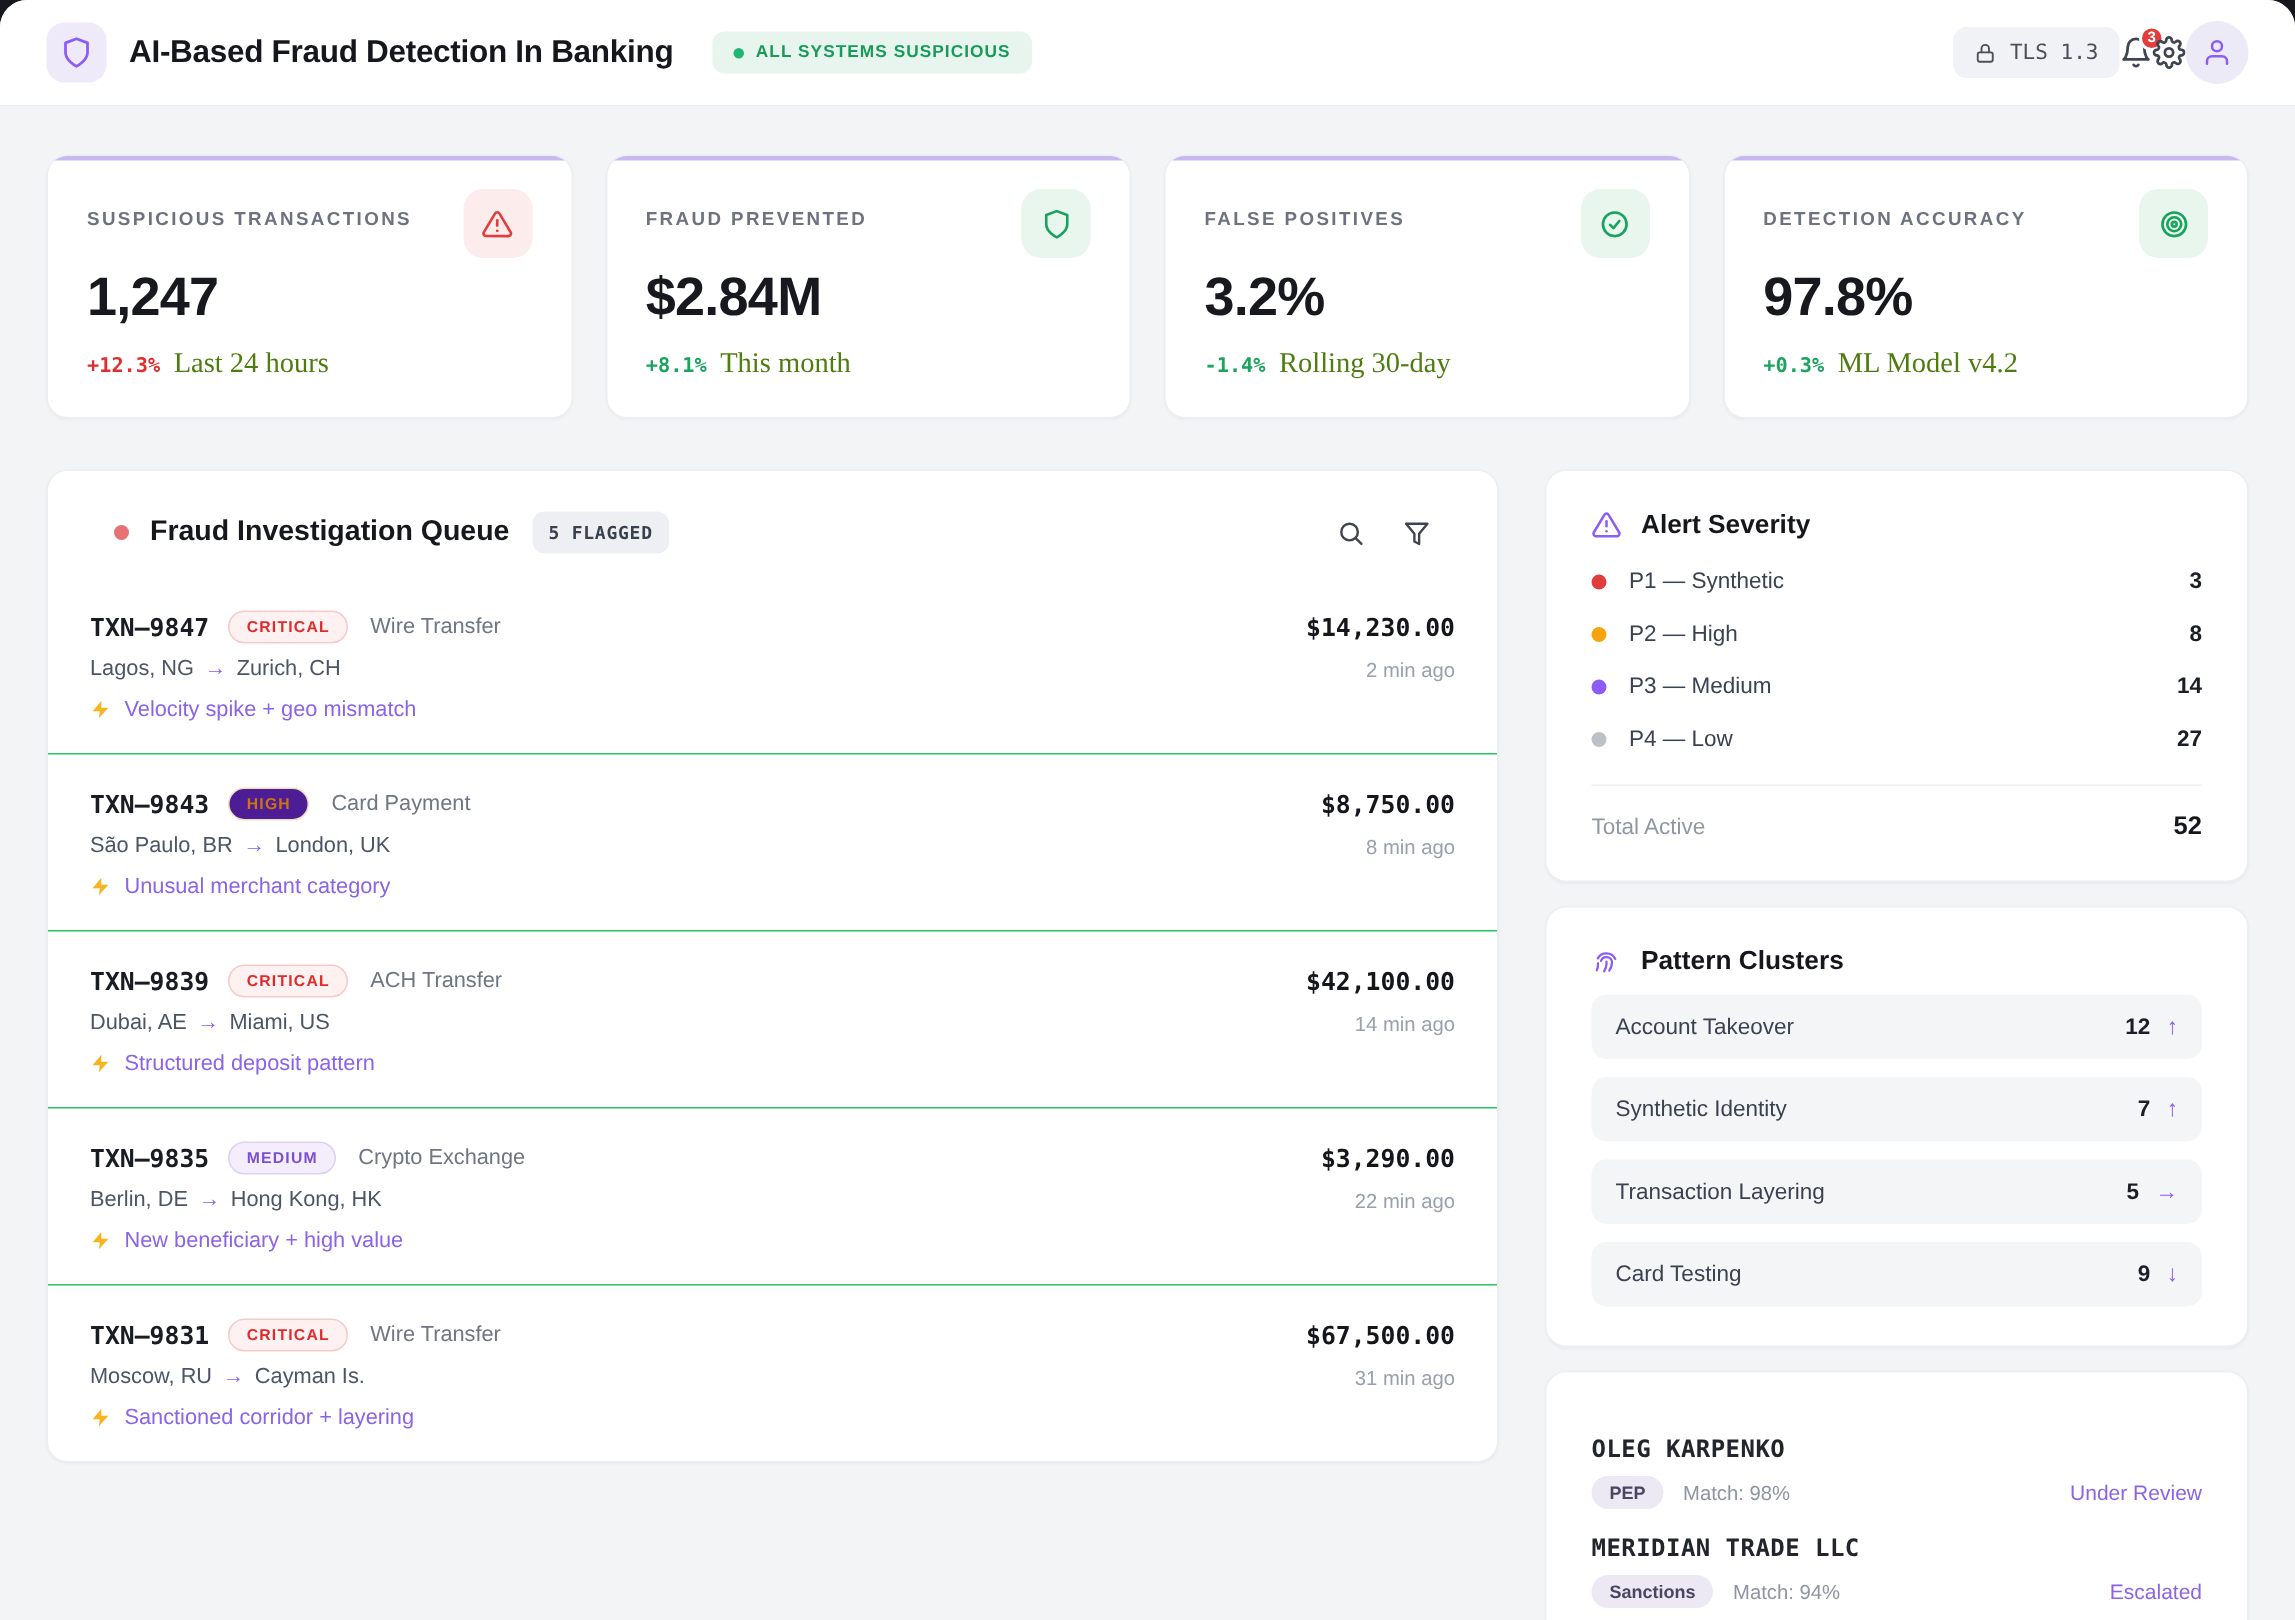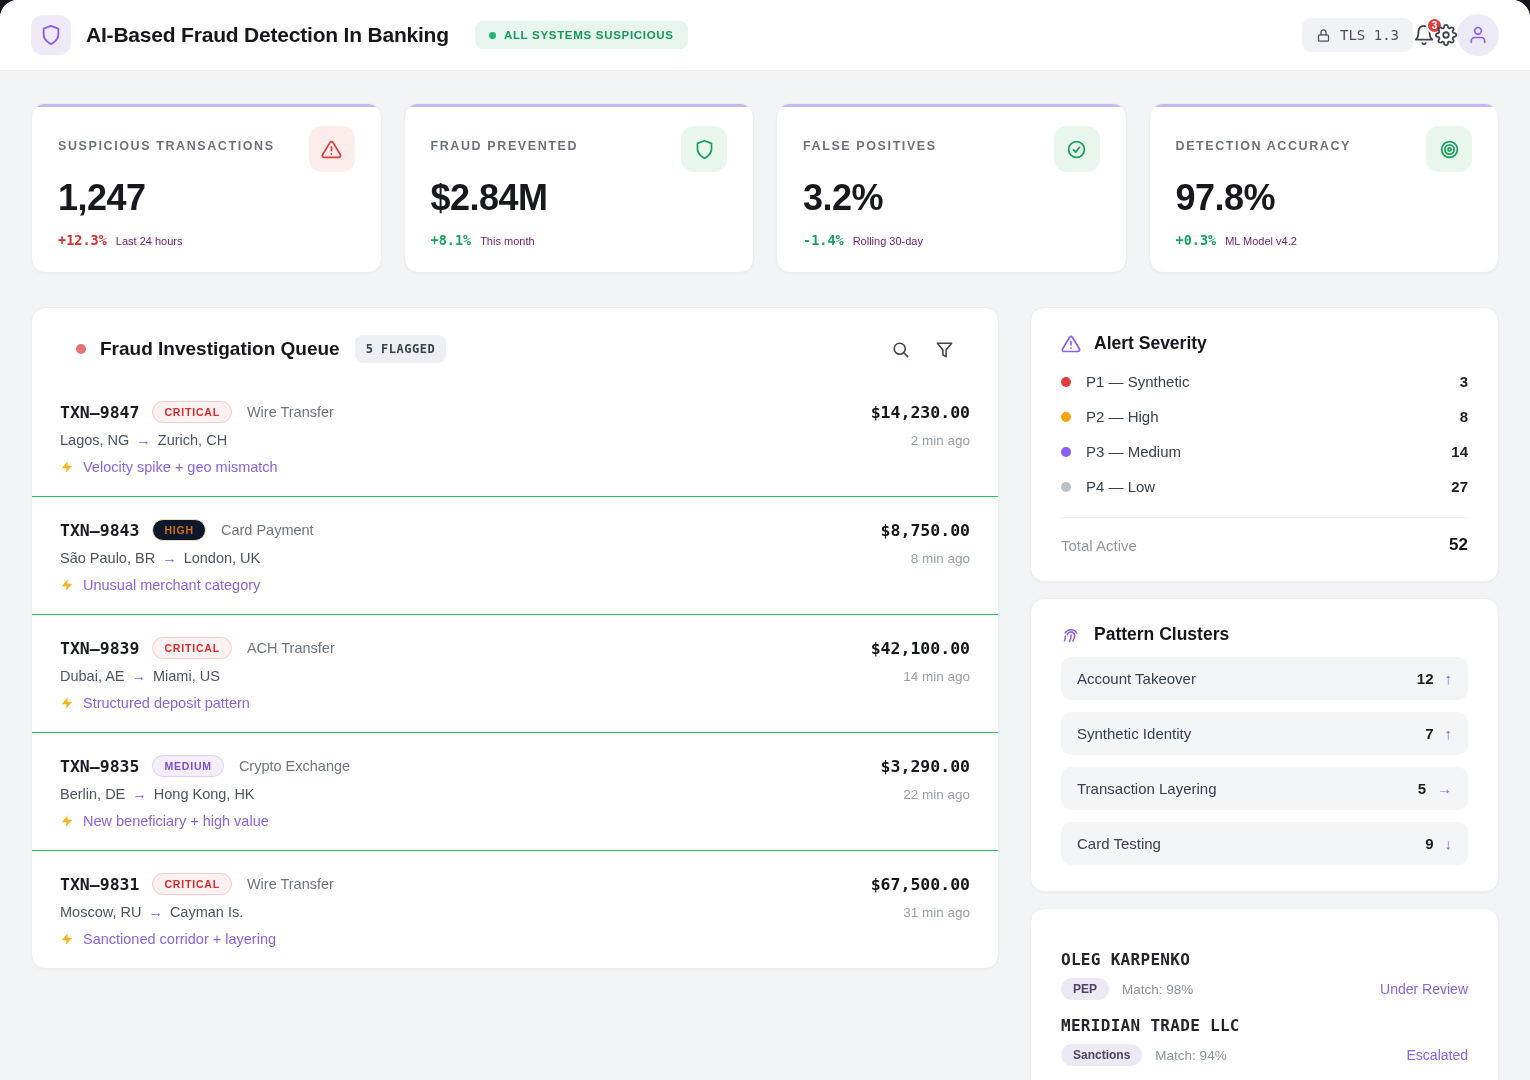--- a/index.html
+++ b/index.html
@@ -54,21 +54,21 @@
   .stat-top { display: flex; justify-content: space-between; align-items: flex-start; }
   .stat-label { font-size: 12.5px; font-weight: 700; color: #6d727e; letter-spacing: 1.6px; margin-top: 13px; }
   .stat-icon { width: 46px; height: 46px; border-radius: 13px; display: grid; place-items: center; flex: 0 0 auto; }
   .chip-red { background: #fdecec; color: #e23d3d; }
   .chip-green { background: #e8f6ee; color: #18a35c; }
   .stat-value { font-size: 36px; font-weight: 700; color: #17191f; margin-top: 5px; letter-spacing: -0.5px; }
   .stat-foot { margin-top: 13px; display: flex; align-items: baseline; }
   .delta { font-family: "DejaVu Sans Mono", monospace; font-size: 13.5px; font-weight: 700; }
   .delta-red { color: #dc2f2f; }
   .delta-green { color: #1ba35f; }
-  .stat-caption { color: #701a75; font-size: 11px; margin-left: 9px; }
+  .stat-caption { color: #4d7c0f; font-size: 19px; margin-left: 9px; font-family: Liberation Serif, serif; }
 
   
   .main { display: grid; grid-template-columns: 968px 1fr; gap: 31px; padding: 34px 31px 0; align-items: start; }
 
   
   .queue-panel { background: #fff; border: 1px solid #eceef1; border-radius: 14px; box-shadow: 0 1px 2px rgba(25,25,50,.04); }
   .queue-header { display: flex; align-items: center; padding: 27px 44px 16px; }
   .queue-dot { width: 10px; height: 10px; border-radius: 50%; background: #e57373; margin-right: 14px; }
   .queue-title { font-size: 19px; font-weight: 700; color: #16181d; }
   .flagged-badge {
@@ -78,21 +78,21 @@
   .queue-actions { margin-left: auto; display: flex; gap: 25px; color: #5a6070; }
   .txn-row { padding: 22px 28px 21px; }
   .txn-row + .txn-row { border-top: 1px solid #22c55e; }
   .txn-line1 { display: flex; align-items: center; }
   .txn-id { font-family: "DejaVu Sans Mono", monospace; font-size: 16.5px; font-weight: 700; color: #191c23; }
   .sev-pill {
     margin-left: 13px; font-size: 10.5px; font-weight: 700; letter-spacing: 0.8px;
     padding: 4px 11px; border-radius: 999px; border: 1px solid;
   }
   .sev-critical { color: #df2b2b; background: #fdf1f1; border-color: #f6caca; }
-  .sev-high { color: #cf7313; background: #0f172a; border-color: #f2ddbe; }
+  .sev-high { color: #cf7313; background: #4c1d95; border-color: #f2ddbe; }
   .sev-medium { color: #7a4fd3; background: #f4eefc; border-color: #ddd0f3; }
   .txn-type { margin-left: 15px; color: #6f7582; font-size: 14.5px; }
   .txn-amount { margin-left: auto; font-family: "DejaVu Sans Mono", monospace; font-weight: 700; font-size: 16.5px; color: #14161c; }
   .txn-line2 { display: flex; align-items: center; margin-top: 9px; font-size: 14.5px; color: #4d5564; }
   .route-arrow { color: #8b5cf6; margin: 0 7px; }
   .txn-time { margin-left: auto; color: #99a0ab; font-size: 13.5px; }
   .txn-line3 { margin-top: 11px; display: flex; align-items: center; gap: 9px; }
   .bolt-icon { color: #f6b51e; display: grid; place-items: center; }
   .flag-text { color: #8a63e8; font-size: 14.5px; font-weight: 500; }
 

